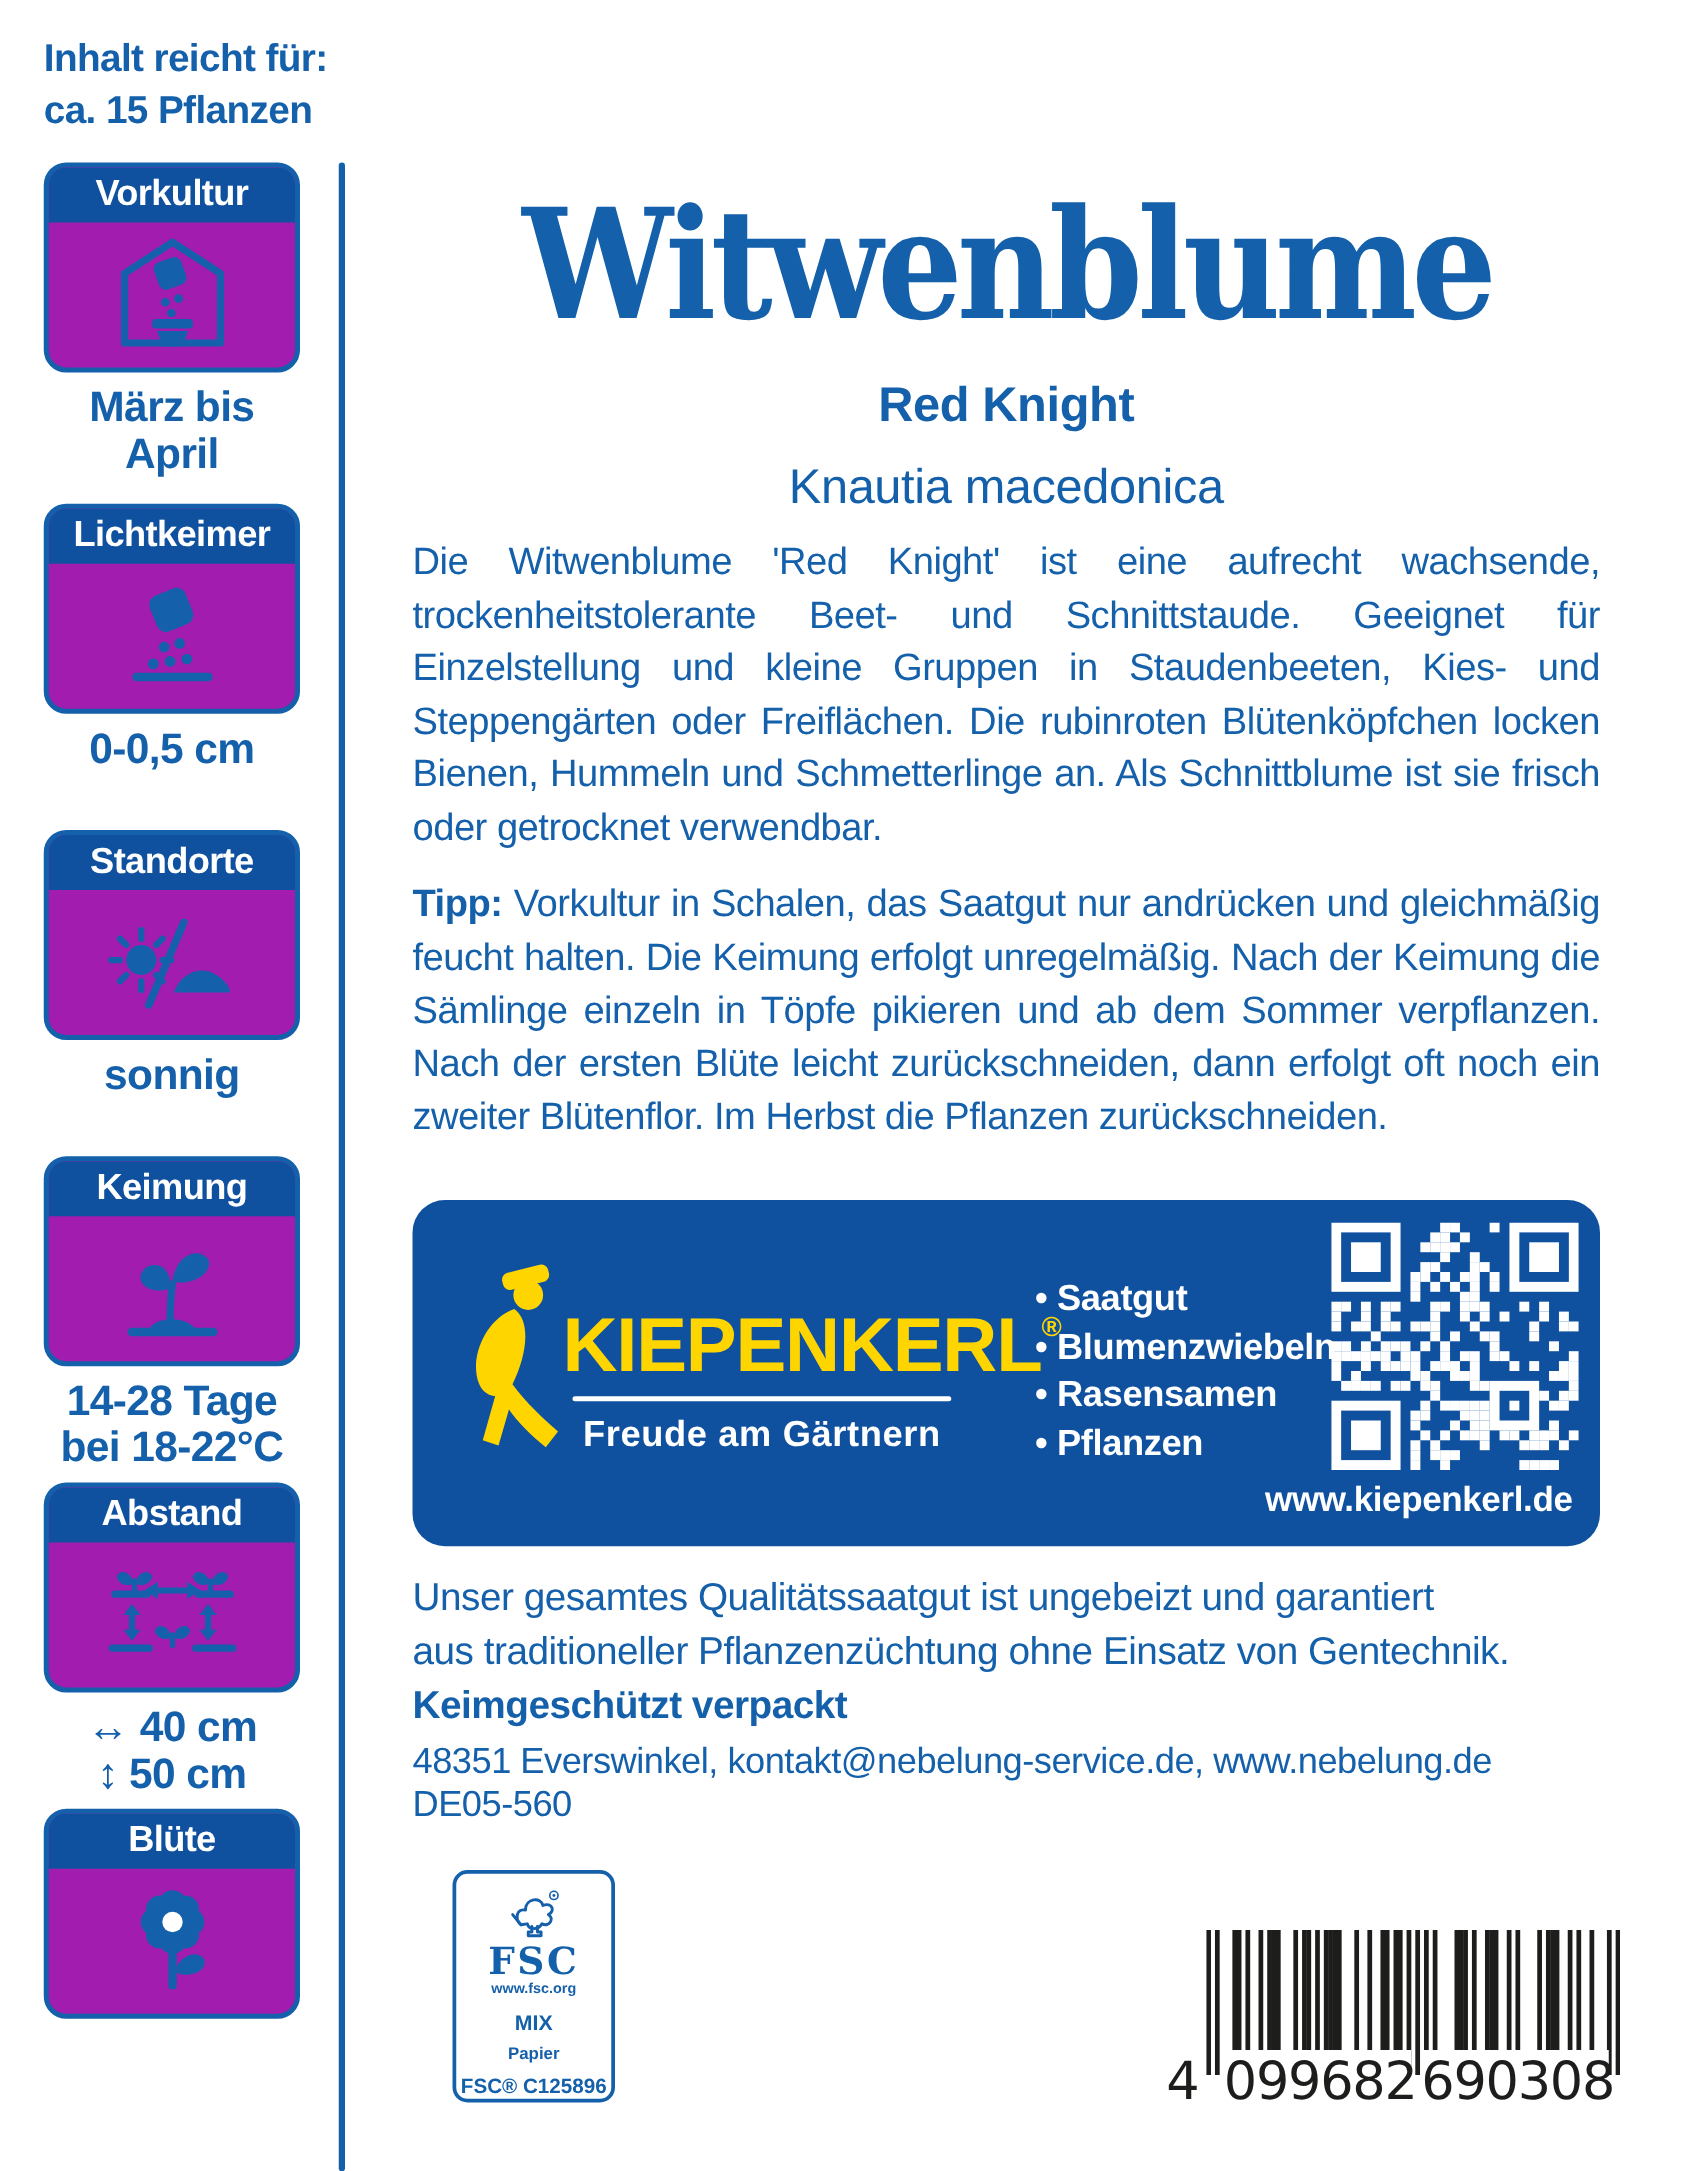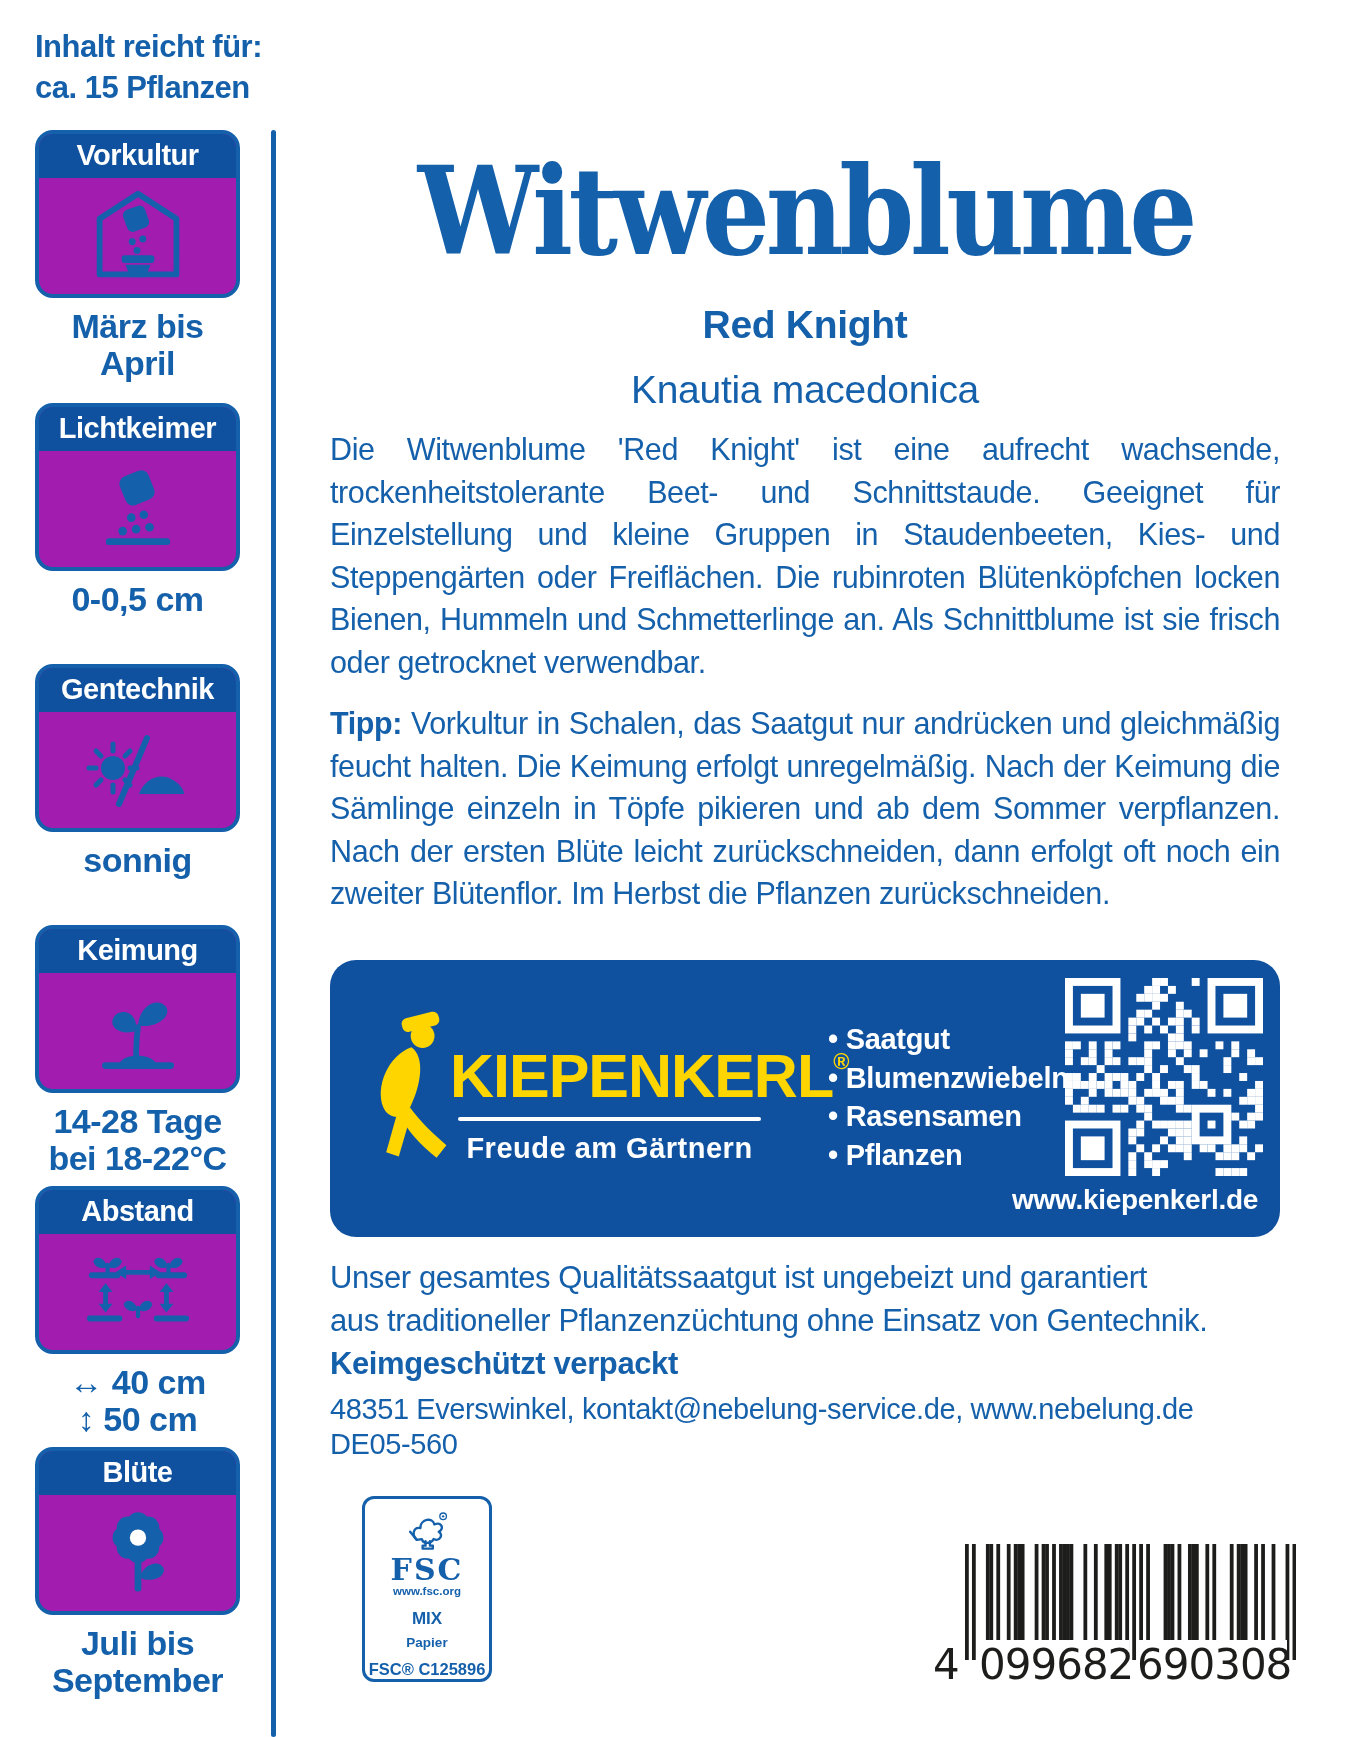--- a/index.html
+++ b/index.html
@@ -114,21 +114,21 @@
         </svg>
       </div>
     </div>
     <div class="caption">
       <div>0-0,5 cm</div>
     </div>
   </div>
 
   <div class="side-item" style="top:664px">
     <div class="info-box">
-      <div class="info-head">Gentechnik</div>
+      <div class="info-head">Standorte</div>
       <div class="info-body">
         <svg width="110" height="84" viewBox="0 0 110 80">
           <circle class="fl" cx="30" cy="38" r="12"></circle>
           <g class="st" stroke-width="5">
             <path d="M47 38 H54"></path>
               <path d="M42 26 L47 21"></path>
               <path d="M30 21 V14"></path>
               <path d="M18 26 L13 21"></path>
             <path d="M13 38 H6"></path>
               <path d="M18 50 L13 55"></path>
@@ -215,24 +215,20 @@
               <circle cx="39.4" cy="23.4" r="11.5"></circle>
             <circle cx="50" cy="19" r="11.5"></circle>
               <circle cx="60.6" cy="23.4" r="11.5"></circle>
               <circle cx="50" cy="34" r="15"></circle>
           </g>
           <circle cx="50" cy="34" r="8.5" fill="#fff"></circle>
           <rect class="fl" x="46.5" y="52" width="7" height="38" rx="3"></rect>
           <path class="fl" d="M53 72 C60 58 76 58 77 68 C76 78 60 80 53 76 Z"></path>
         </svg>
       </div>
-    </div>
-    <div class="caption">
-      <div>Juli bis</div>
-      <div>September</div>
     </div>
   </div>
 
   <div class="divider"></div>
 
   <div class="main">
 
     <div class="title"><span>Witwenblume</span></div>
     <div class="variety">Red Knight</div>
     <div class="species">Knautia macedonica</div>

